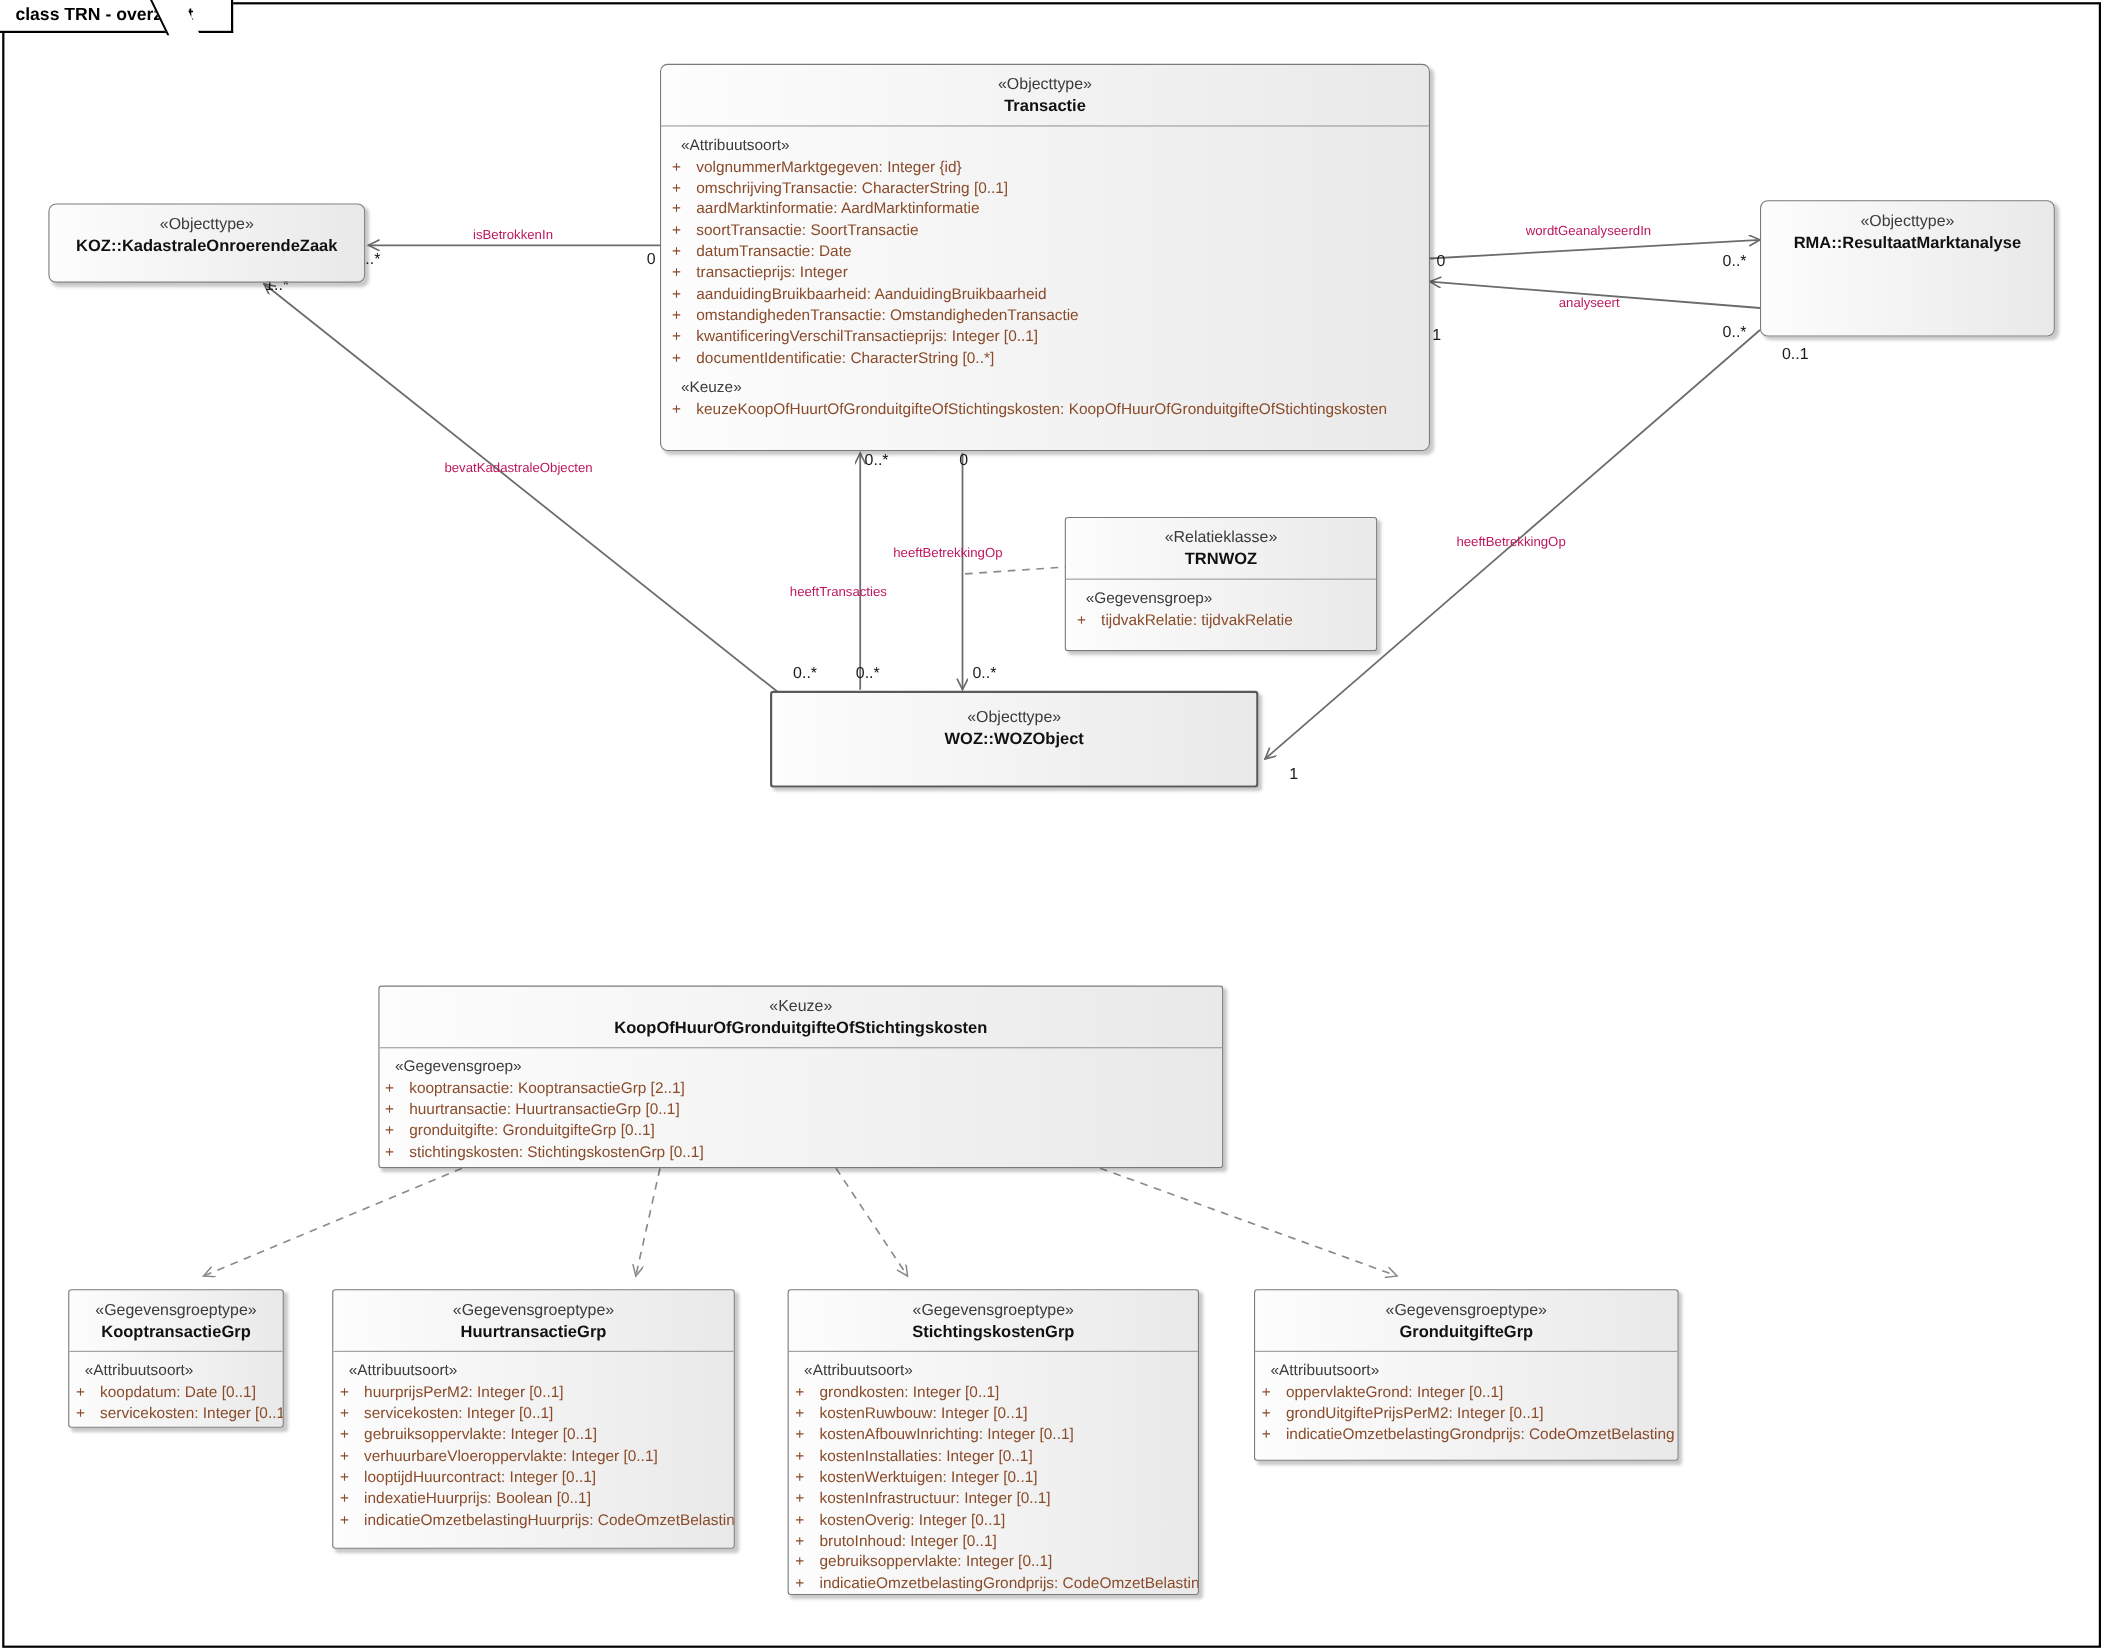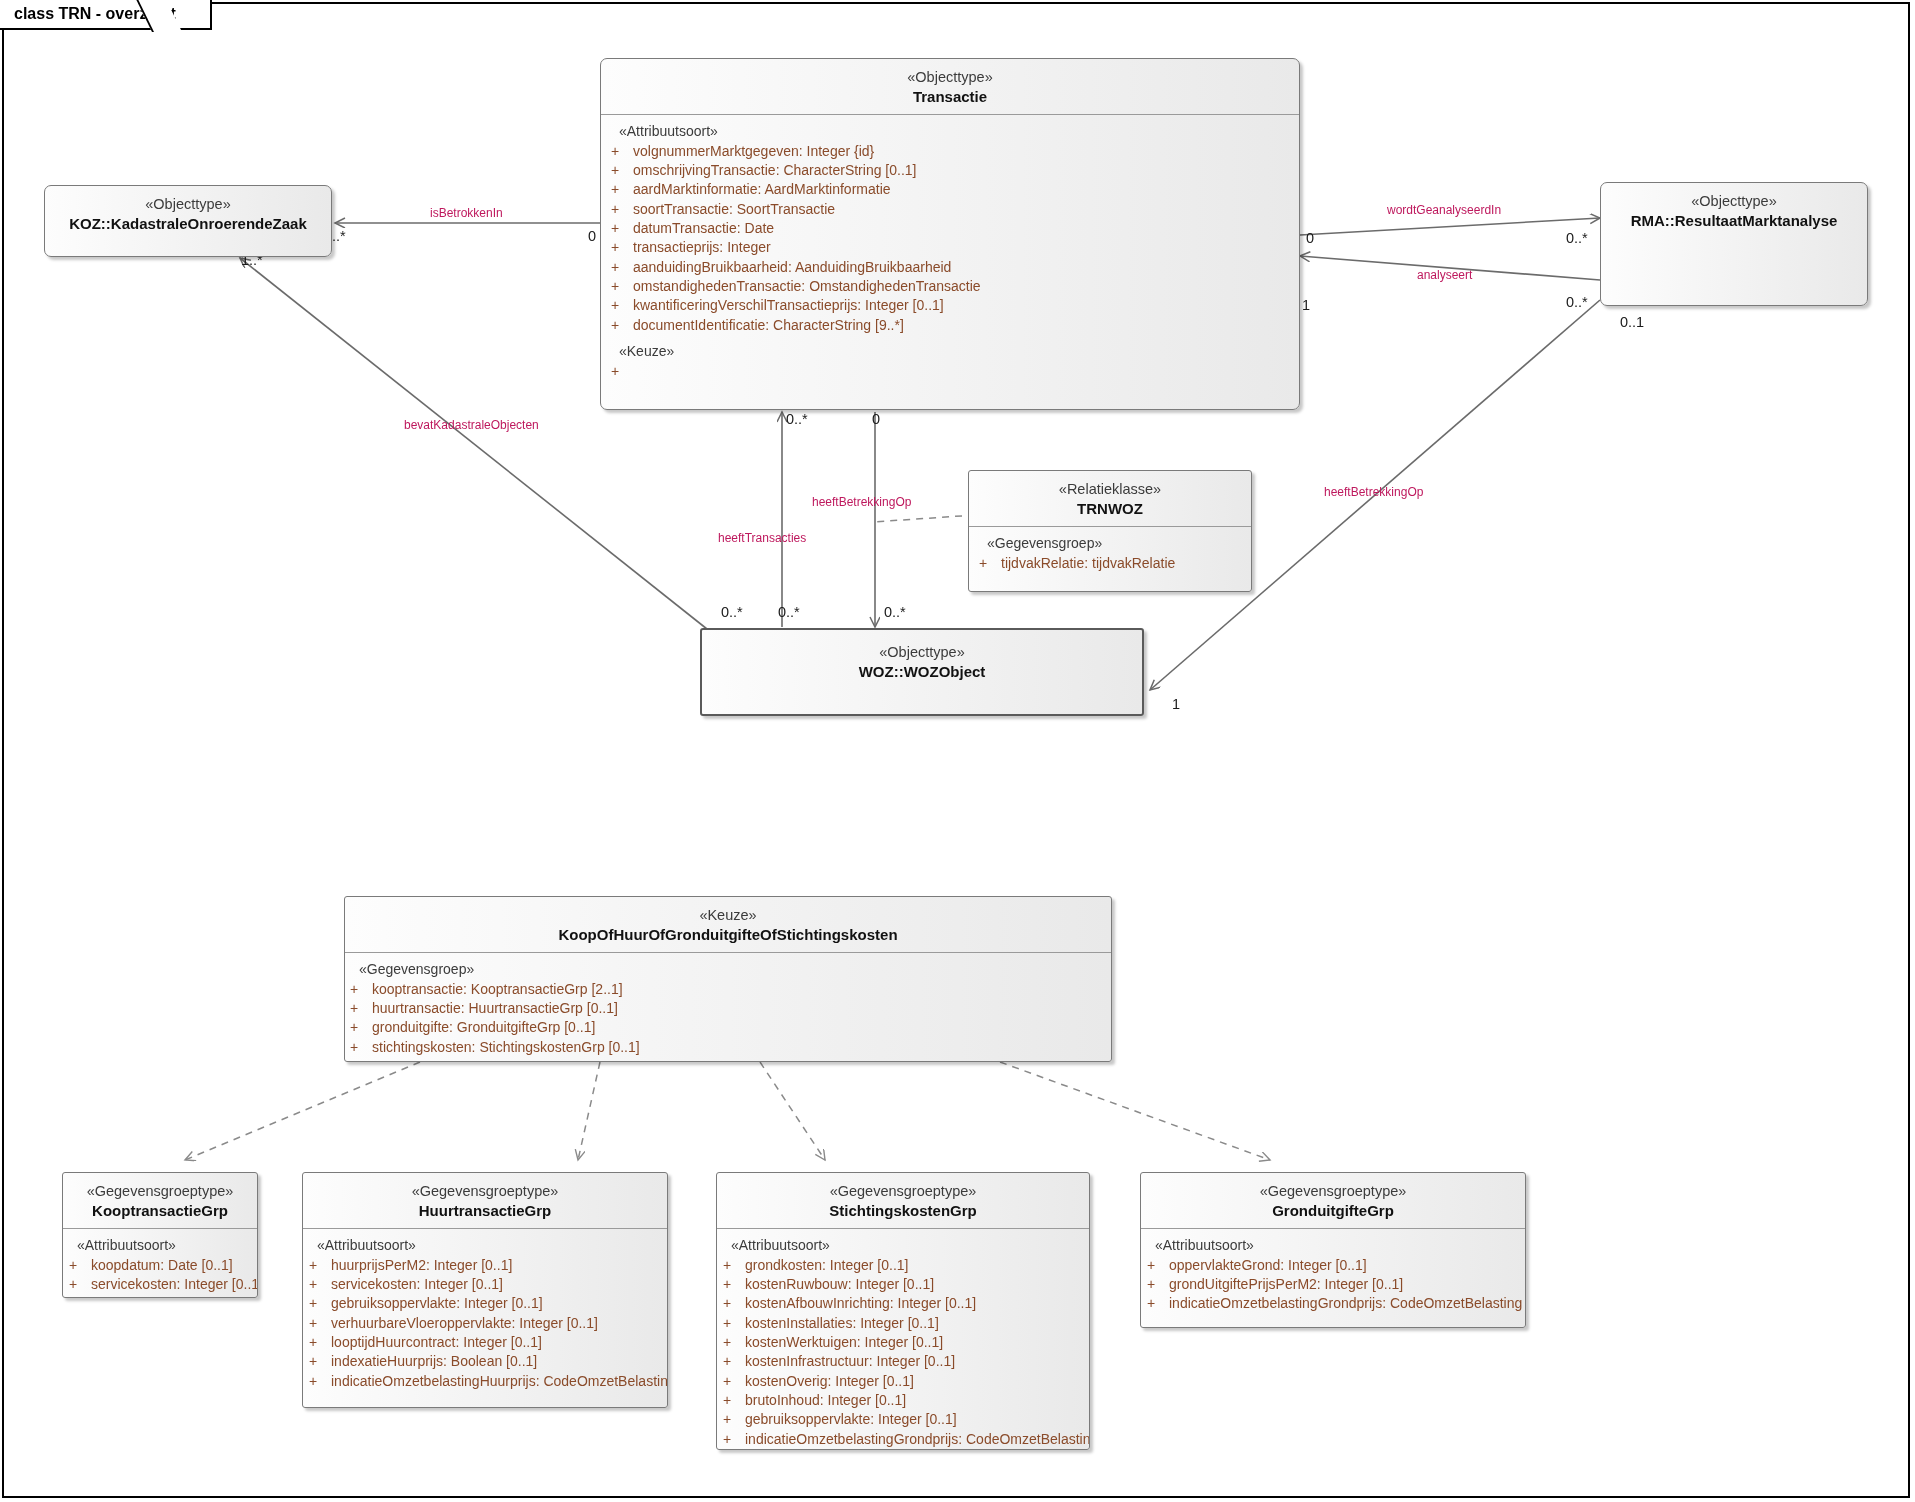--- a/index.html
+++ b/index.html
@@ -267,25 +267,26 @@
       <div class="attr">
           <span class="vis">+</span>
           <span>omstandighedenTransactie: OmstandighedenTransactie</span>
         </div>
       <div class="attr">
           <span class="vis">+</span>
           <span>kwantificeringVerschilTransactieprijs: Integer [0..1]</span>
         </div>
       <div class="attr">
           <span class="vis">+</span>
-          <span>documentIdentificatie: CharacterString [9..*]</span>
+          <span>documentIdentificatie: CharacterString [0..*]</span>
         </div>
       <div class="grp-label" style="padding-top:8px;">«Keuze»</div>
       <div class="attr">
           <span class="vis">+</span>
+          <span>keuzeKoopOfHuurtOfGronduitgifteOfStichtingskosten: KoopOfHuurOfGronduitgifteOfStichtingskosten</span>
         </div>
     </div>
   </div>
 
   <div class="uml" style="left:1600px; top:182px; width:268px; height:124px;">
     <div class="uml-head">
       <span class="stereo">«Objecttype»</span>
       <span class="cname">RMA::ResultaatMarktanalyse</span>
     </div>
   </div>

